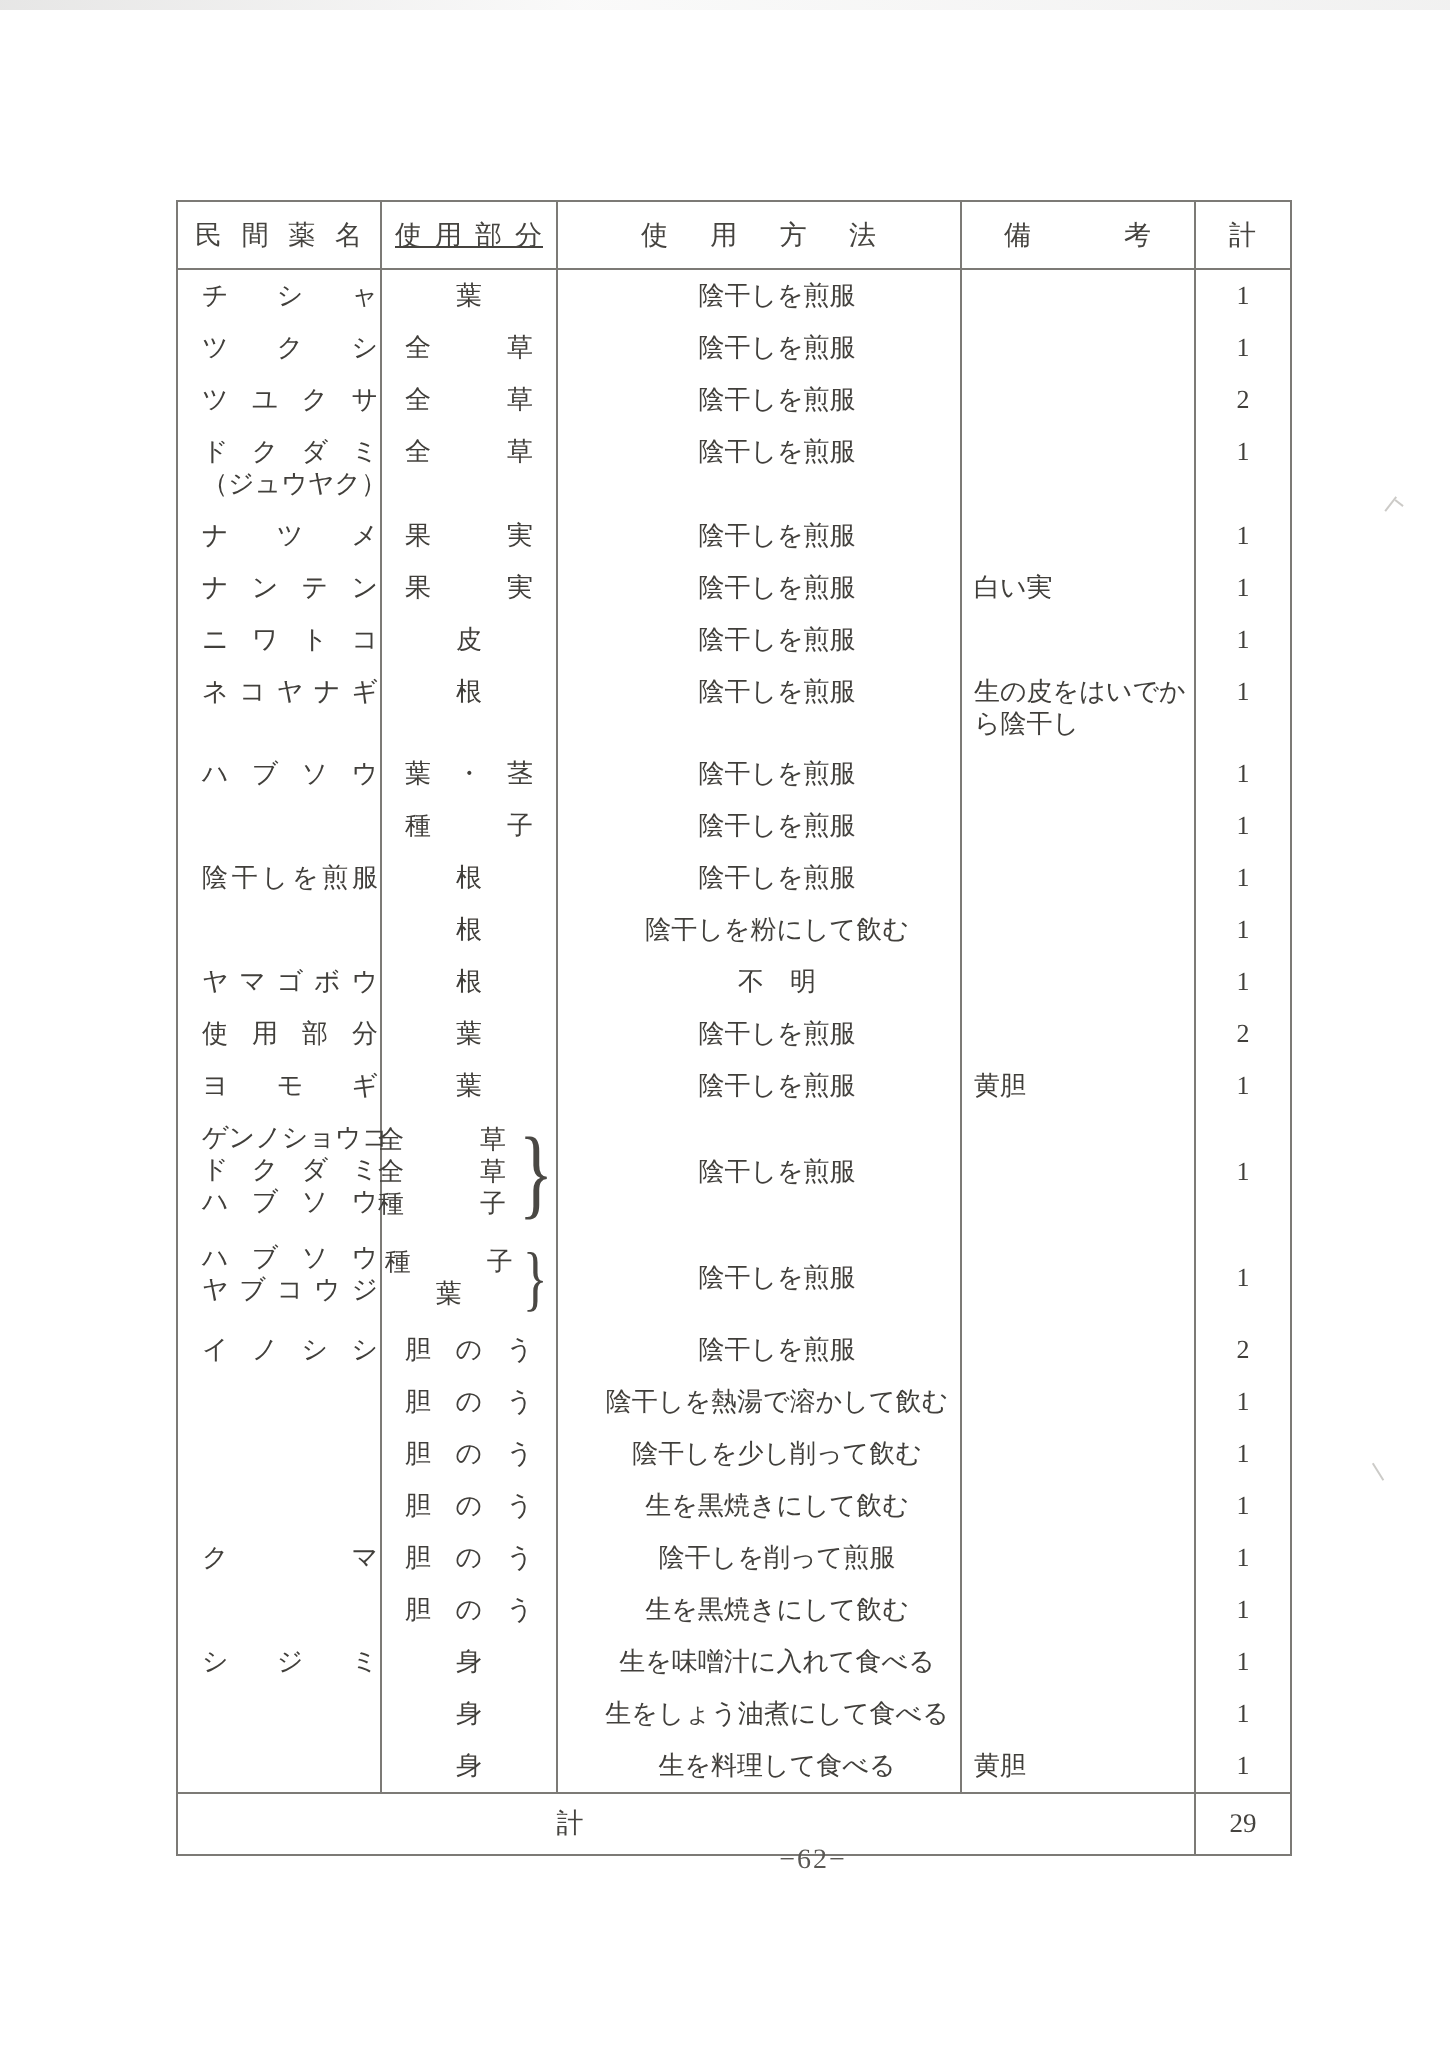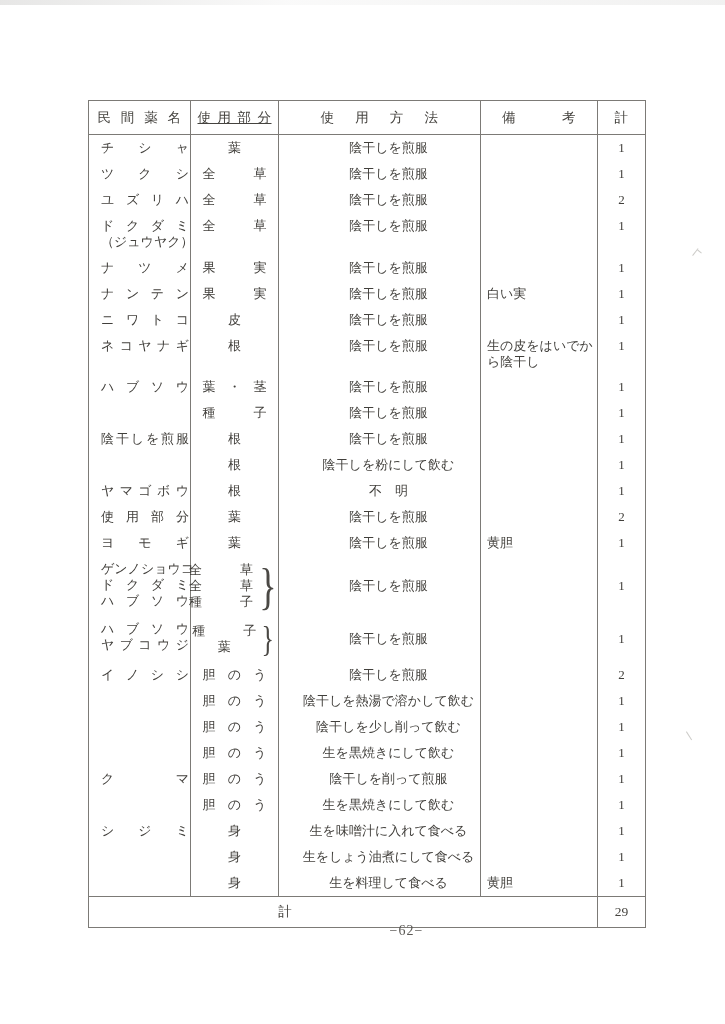--- a/index.html
+++ b/index.html
@@ -120,21 +120,21 @@
           <td class="c-count">1</td>
         </tr>
         <tr>
           <td class="c-name"><span class="dist w-name">ツクシ</span></td>
           <td class="c-part"><span class="dist w-part">全草</span></td>
           <td class="c-method">陰干しを煎服</td>
           <td class="c-note"></td>
           <td class="c-count">1</td>
         </tr>
         <tr>
-          <td class="c-name"><span class="dist w-name">ユズリハ</span></td>
+          <td class="c-name"><span class="dist w-name">ツユクサ</span></td>
           <td class="c-part"><span class="dist w-part">全草</span></td>
           <td class="c-method">陰干しを煎服</td>
           <td class="c-note"></td>
           <td class="c-count">2</td>
         </tr>
         <tr>
           <td class="c-name">
             <div class="name-line">ドクダミ</div>
             <div class="name-line">（ジュウヤク）</div>
           </td>

